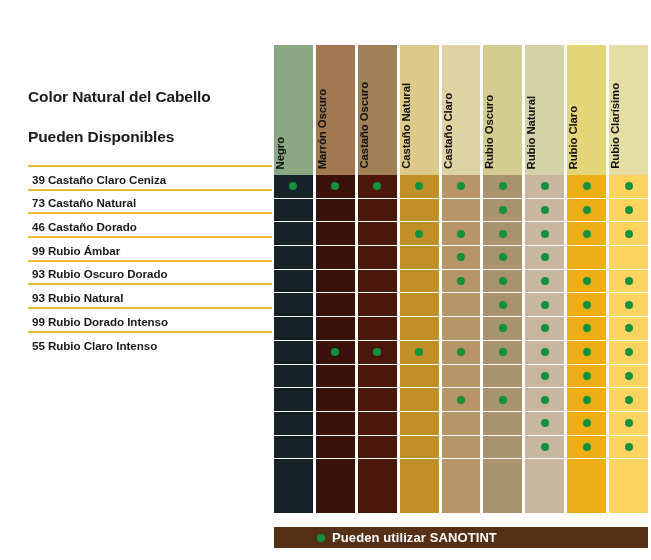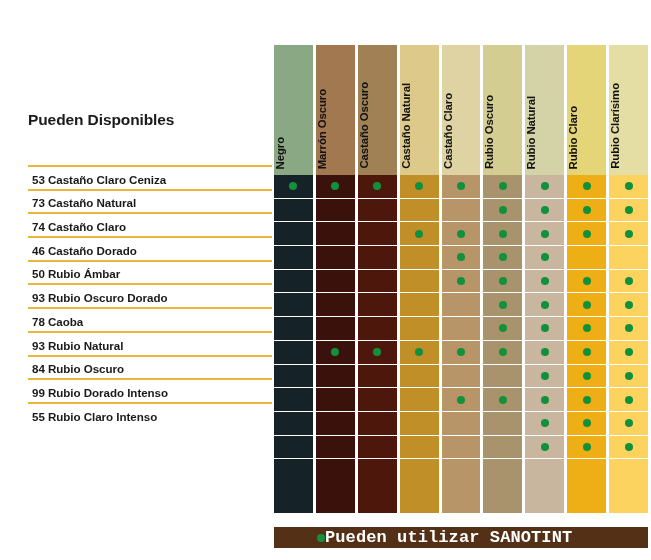--- a/index.html
+++ b/index.html
@@ -129,64 +129,56 @@
     display:flex;
     align-items:center;
   }
   .footer .fdot{
     width:8px;height:8px;border-radius:50%;
     background:#12913c;
     margin-left:43px;
     flex:0 0 auto;
   }
   .footer .ftxt{
+    margin-left:7px;
     color:#ffffff;
-    font-size:17px;
+    font-size:13px;
     font-weight:bold;
     letter-spacing:0.1px;
     white-space:nowrap;
-    font-family:Liberation Mono, monospace;
   }
 </style>
 </head>
 <body>
 
 <div id="root">
 
   <div class="titles">
+    <div class="title-line">Color Natural del Cabello</div>
     <div class="title-line second">Pueden Disponibles</div>
   </div>
 
   <div class="labels" id="labels">
       <div class="label-row">
-        <span class="txt">53 Castaño Claro Ceniza</span>
+        <span class="txt">39 Castaño Claro Ceniza</span>
       </div>
       <div class="label-row">
         <span class="txt">73 Castaño Natural</span>
       </div>
       <div class="label-row">
-        <span class="txt">74 Castaño Claro</span>
-      </div>
-      <div class="label-row">
         <span class="txt">46 Castaño Dorado</span>
       </div>
       <div class="label-row">
-        <span class="txt">50 Rubio Ámbar</span>
+        <span class="txt">99 Rubio Ámbar</span>
       </div>
       <div class="label-row">
         <span class="txt">93 Rubio Oscuro Dorado</span>
       </div>
       <div class="label-row">
-        <span class="txt">78 Caoba</span>
-      </div>
-      <div class="label-row">
         <span class="txt">93 Rubio Natural</span>
-      </div>
-      <div class="label-row">
-        <span class="txt">84 Rubio Oscuro</span>
       </div>
       <div class="label-row">
         <span class="txt">99 Rubio Dorado Intenso</span>
       </div>
       <div class="label-row" style="border-bottom: none;">
         <span class="txt">55 Rubio Claro Intenso</span>
       </div>
     </div>
 
   <div class="matrix" id="matrix">

